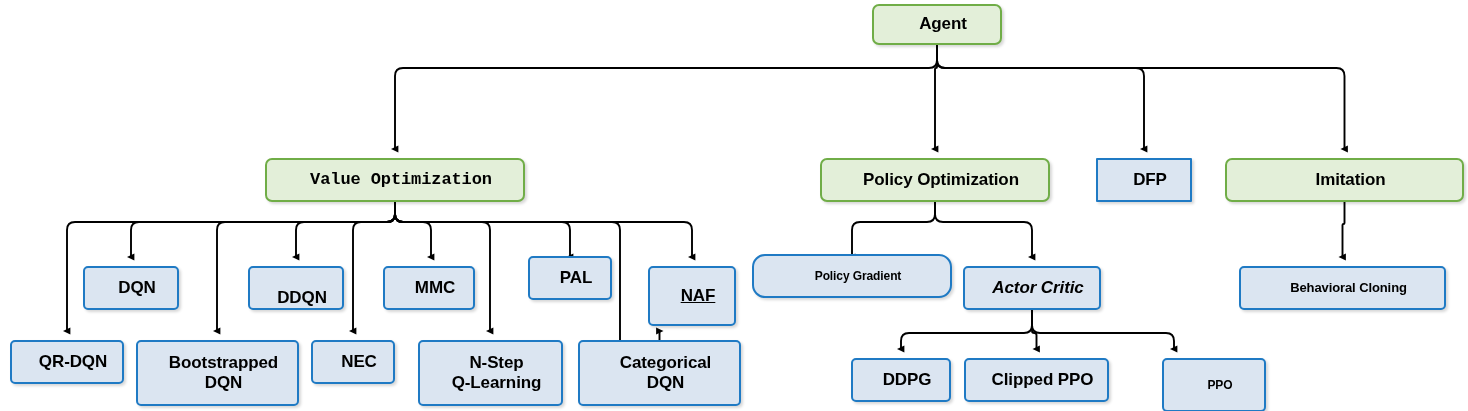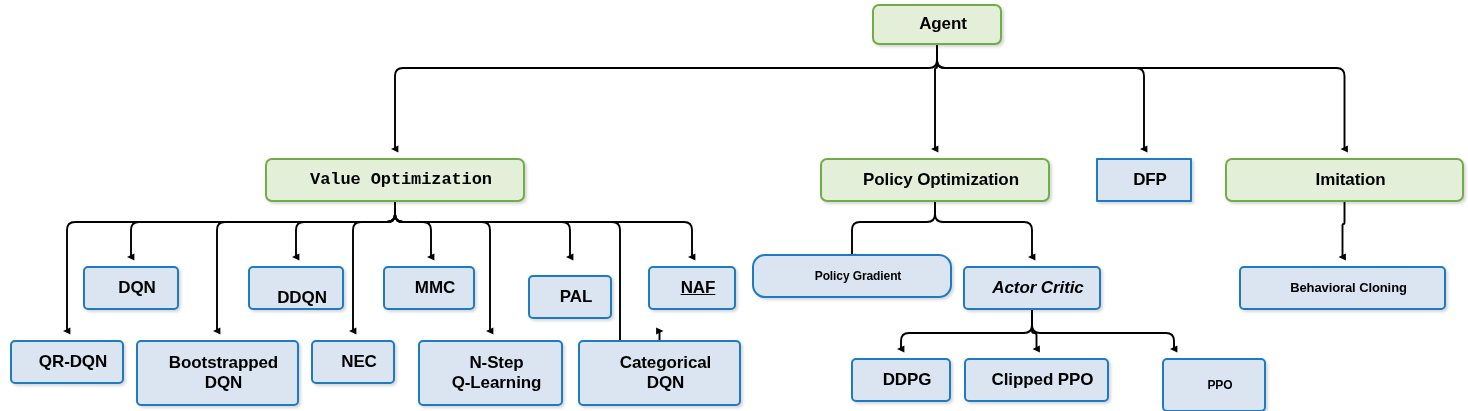--- a/index.html
+++ b/index.html
@@ -111,24 +111,24 @@
       </div>
       <div class="node blue" style="left: 83px; top: 266px; width: 96px; height: 44px; font-size: 17px;">
         <span class="lbl">DQN</span>
       </div>
       <div class="node blue" style="left: 248px; top: 266px; width: 96px; height: 44px; font-size: 17px; align-items: flex-end;">
         <span class="lbl">DDQN</span>
       </div>
       <div class="node blue" style="left: 383px; top: 266px; width: 92px; height: 44px; font-size: 17px;">
         <span class="lbl">MMC</span>
       </div>
-      <div class="node blue" style="left: 528px; top: 275px; width: 84px; height: 44px; font-size: 17px;">
+      <div class="node blue" style="left: 528px; top: 256px; width: 84px; height: 44px; font-size: 17px;">
         <span class="lbl">PAL</span>
       </div>
-      <div class="node blue" style="left: 648px; top: 266px; width: 88px; height: 44px; font-size: 17px; text-decoration: underline;">
+      <div class="node blue" style="left: 648px; top: 266px; width: 88px; height: 60px; font-size: 17px; text-decoration: underline;">
         <span class="lbl">NAF</span>
       </div>
       <div class="node blue" style="left: 10px; top: 340px; width: 114px; height: 44px; font-size: 17px;">
         <span class="lbl">QR-DQN</span>
       </div>
       <div class="node blue" style="left: 136px; top: 340px; width: 163px; height: 66px; font-size: 17px;">
         <span class="lbl">Bootstrapped
 DQN</span>
       </div>
       <div class="node blue" style="left: 311px; top: 340px; width: 84px; height: 44px; font-size: 17px;">

